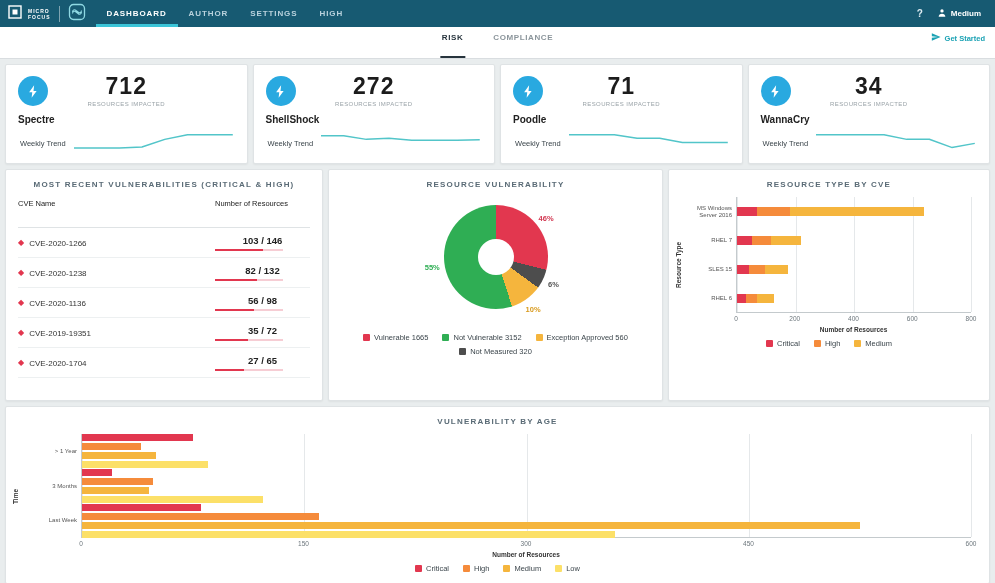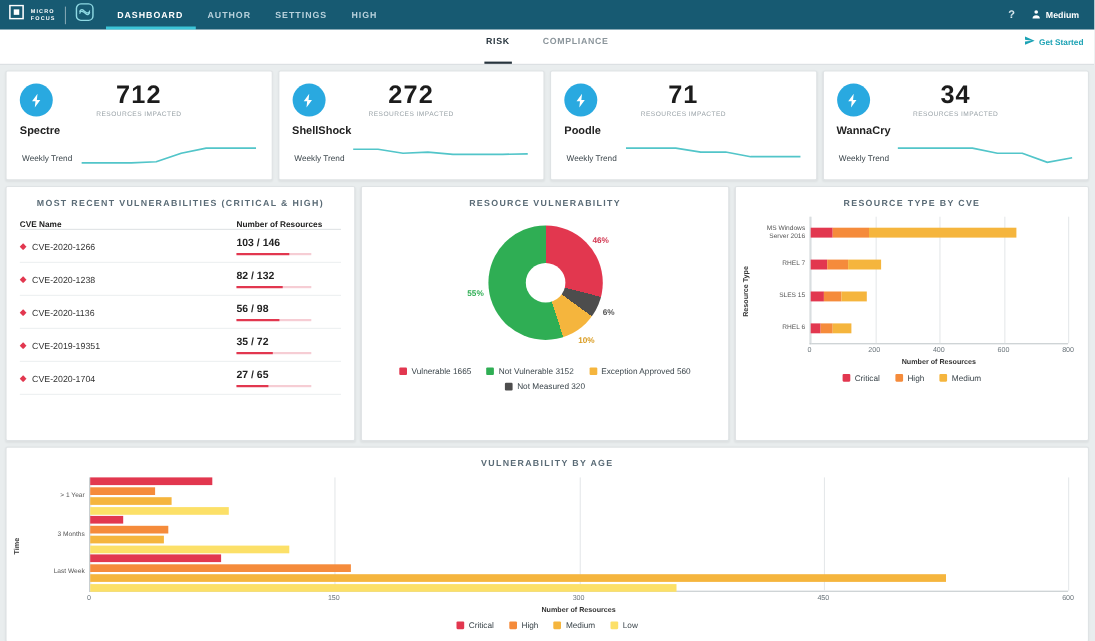--- a/index.html
+++ b/index.html
@@ -41,28 +41,28 @@
   .kpi-value { font-size:23px; font-weight:bold; color:#1c1c1c; letter-spacing:1px; }
   .kpi-caption { font-size:6px; color:#9aa3a8; letter-spacing:.4px; margin-top:1px; }
   .kpi-trend { display:flex; align-items:flex-end; gap:8px; padding:2px 14px 6px; height:38px; }
   .trend-label { font-size:7.5px; color:#3c464c; margin-bottom:9px; white-space:nowrap; }
   .trend-svgwrap { flex:1; height:28px; }
   .trend-svgwrap svg { width:100%; height:28px; }
 
   
   .panel-table { width:318px; height:232px; }
   .tbl { padding:0 12px; }
-  .tbl-header { display:flex; font-size:7.5px; font-weight:bold; color:#222; padding:4px 0 0; border-bottom:1px solid #dfe3e5; }
+  .tbl-header { display:flex; font-size:7.5px; font-weight:normal; color:#222; padding:4px 0 19px; border-bottom:1px solid #dfe3e5; }
   .tbl-header .c1 { flex:1; }
   .tbl-header .c2 { width:95px; }
   .tbl-row { display:flex; align-items:center; padding:7px 0 6px; border-bottom:1px solid #edf0f1; cursor:pointer; }
   .cve-cell { flex:1; display:flex; align-items:center; gap:5px; font-size:8px; color:#333; }
   .diamond { color:#E2374F; font-size:8px; line-height:1; }
   .val-cell { width:95px; }
-  .val { font-size:9.5px; font-weight:bold; color:#222; }
+  .val { font-size:9.5px; font-weight:bold; color:#222;text-align:center; }
   .val-bar { width:68px; height:2px; background:#f6cdd4; margin-top:3px; }
   .val-bar-fill { height:100%; background:#E2374F; }
 
   
   .panel-donut { flex:1; height:232px; }
   .donut-wrap { position:relative; width:220px; height:122px; margin:4px auto 0; }
   .donut { position:absolute; left:58px; top:6px; width:104px; height:104px; border-radius:50%; }
   .donut::after { content:""; position:absolute; inset:34px; background:#fff; border-radius:50%; }
   .pct-label { position:absolute; transform:translate(-50%,-50%); font-size:7.5px; font-weight:bold; }
 

